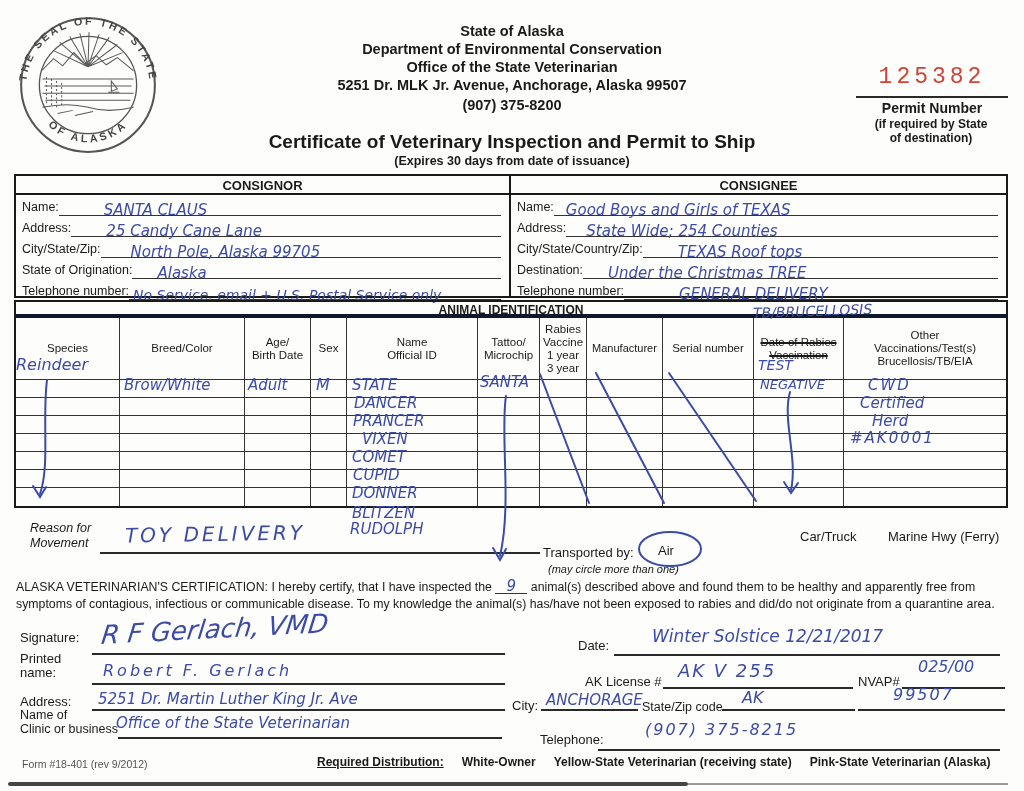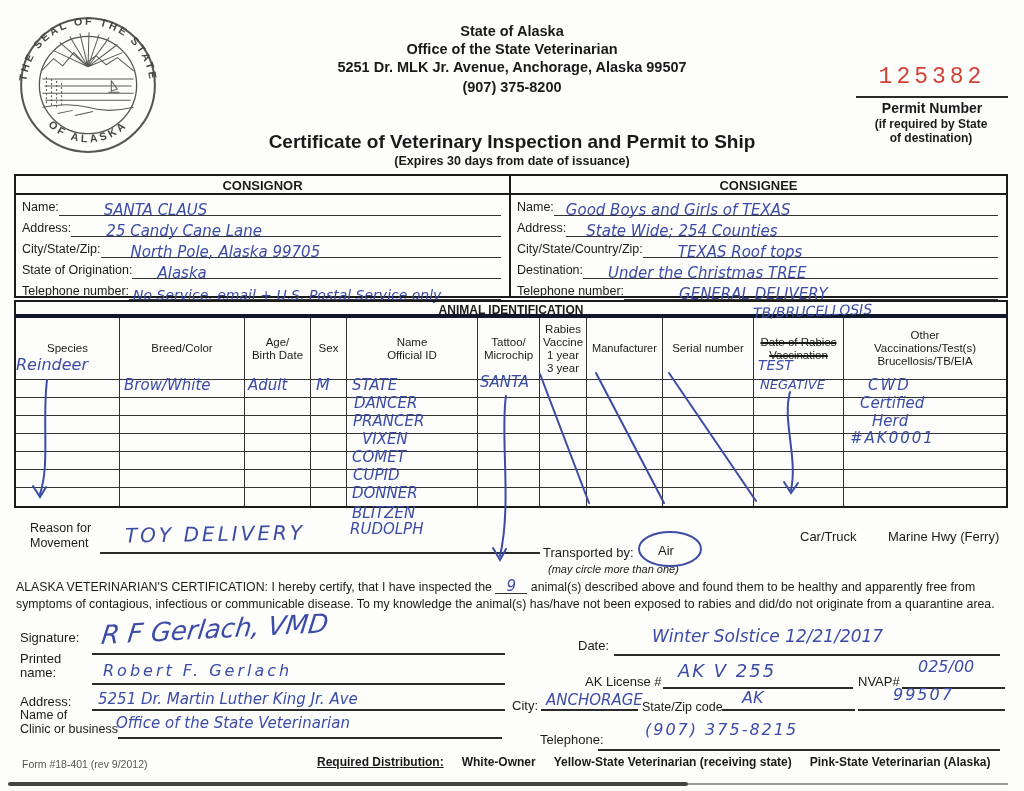--- a/index.html
+++ b/index.html
@@ -70,20 +70,21 @@
       <path d="M29 64 L41 52 L50 59 L61 46 L72 57 L83 49 L93 58 L104 51 L120 64"></path>
       <path d="M30 72 H120 M32 79 H118 M30 86 H120 M33 93 H117"></path>
       <path d="M98 84 L98 74 L104 82 Z M95 85 H106"></path>
       <path d="M34 70 L34 98 M39 72 L39 99 M44 74 L44 100 M49 76 L49 100" stroke-dasharray="2 2"></path>
       <path d="M30 100 Q55 95 75 100 Q95 106 120 100 M45 106 L60 103 M62 108 L80 104"></path>
     </g>
   </svg>
 
   <div class="abs ctr b" style="left:250px; top:22px; width:524px; font-size:14.5px; line-height:18px;">
     <div>State of Alaska</div>
+    <div>Department of Environmental Conservation</div>
     <div>Office of the State Veterinarian</div>
     <div>5251 Dr. MLK Jr. Avenue, Anchorage, Alaska  99507</div>
     <div style="margin-top:2px;">(907) 375-8200</div>
   </div>
 
   <div class="abs ctr" style="left:856px; top:64px; width:152px; font-family:'Liberation Mono',monospace; font-size:23px; letter-spacing:4px; color:#cf4436;">125382</div>
   <div class="line" style="left:856px; top:96px; width:152px; height:2px;"></div>
   <div class="abs ctr b" style="left:846px; top:100px; width:172px; font-size:14px;">Permit Number</div>
   <div class="abs ctr b" style="left:200px; top:131px; width:624px; font-size:19px;">Certificate of Veterinary Inspection and Permit to Ship</div>
 
@@ -272,21 +273,21 @@
         <div></div>
         <div></div>
         <div></div>
         <div></div>
         <div></div>
         <div></div>
         <div></div>
       </div>
   </div>
 
-  <div class="abs prel" style="left:30px; top:521px; font-size:12.5px; line-height:15px;">Reason for
+  <div class="abs prel" style="left:30px; top:521px; font-size:12.5px; line-height:15px;font-style:italic;">Reason for
 Movement</div>
   <div class="line" style="left:100px; top:552px; width:440px; height:2px;"></div>
   <div class="abs" style="left:543px; top:545px; font-size:13px;">Transported by:</div>
   <div class="abs" style="left:548px; top:563px; font-size:11px; font-style:italic;">(may circle more than one)</div>
   <div class="abs" style="left:658px; top:543px; font-size:13px;">Air</div>
   <div class="abs" style="left:800px; top:529px; font-size:13px;">Car/Truck</div>
   <div class="abs" style="left:888px; top:529px; font-size:13px;">Marine Hwy (Ferry)</div>
 
   <div class="abs" style="left:16px; top:579px; width:992px; font-size:12.3px; line-height:16.5px;">
     <span>ALASKA VETERINARIAN'S CERTIFICATION: I hereby certify, that I have inspected the</span>

